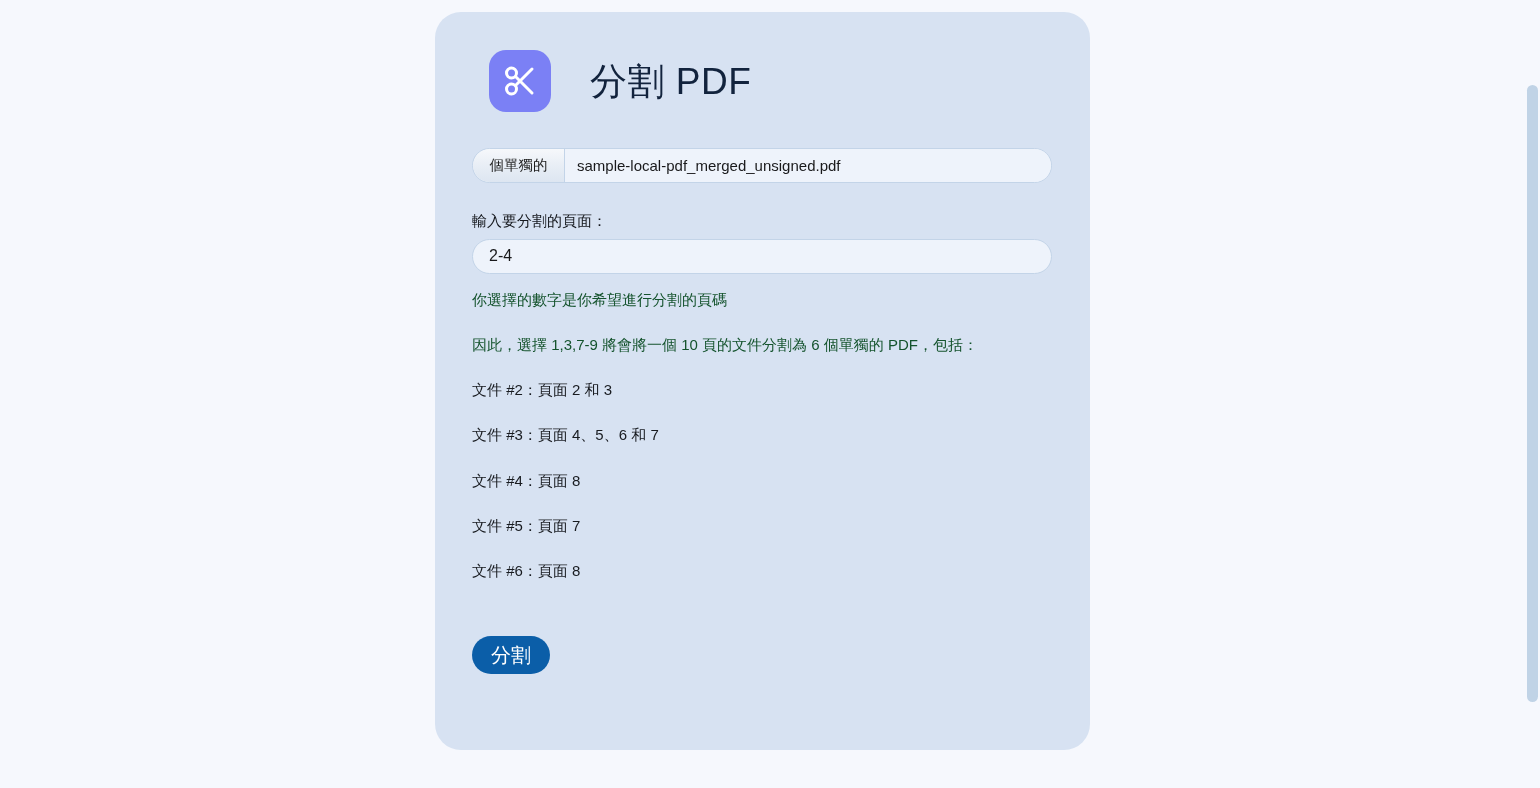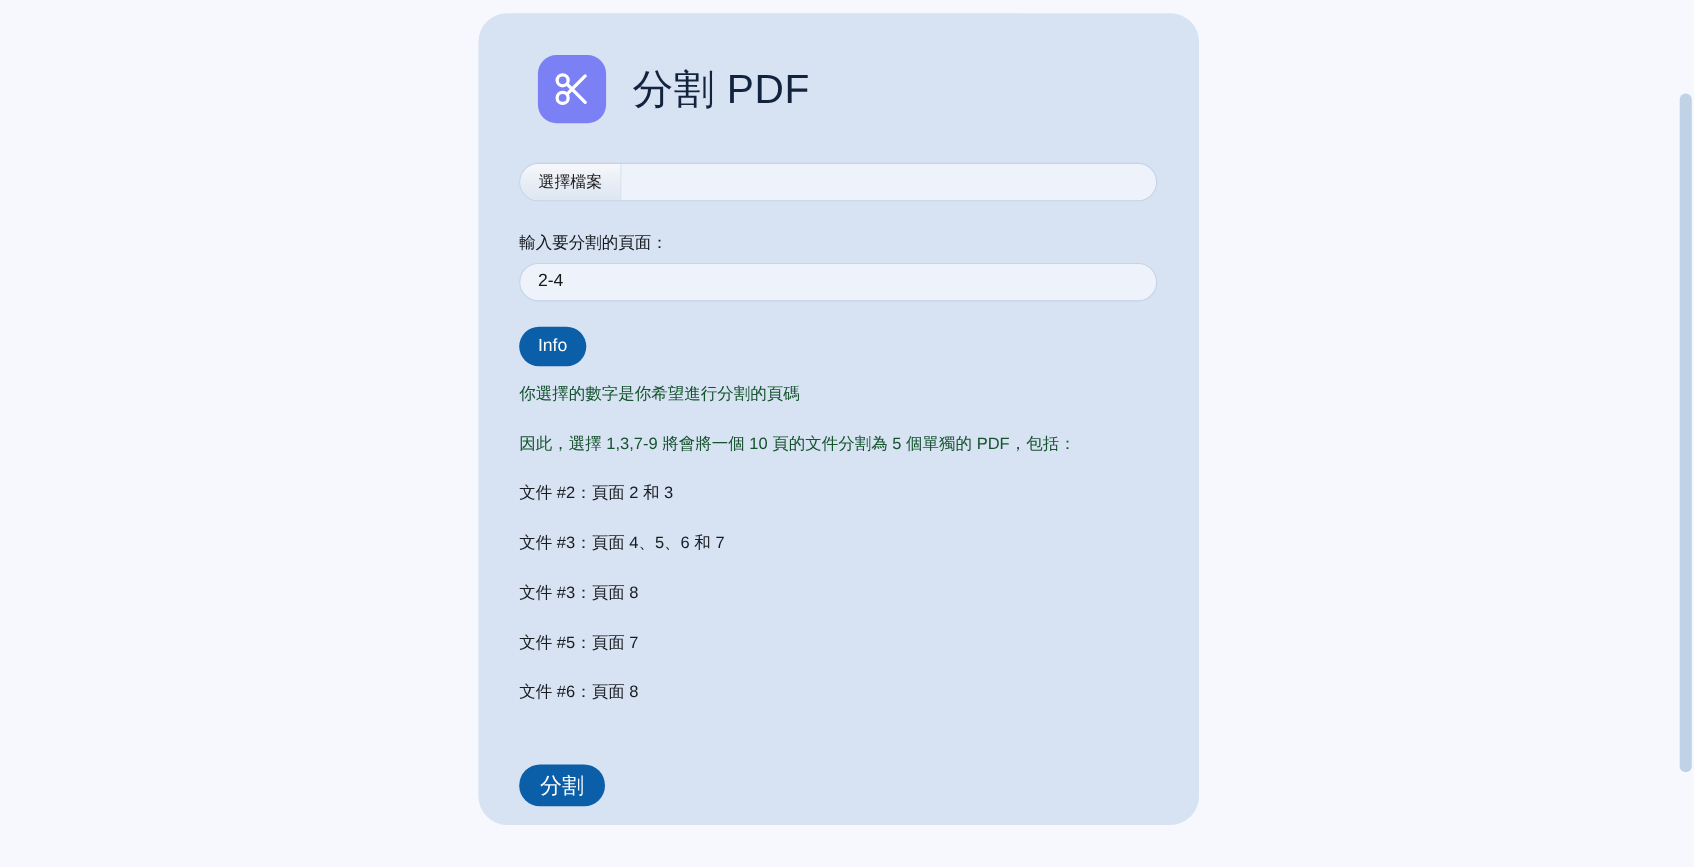--- a/index.html
+++ b/index.html
@@ -36,21 +36,21 @@
     border-radius: 26px;
   }
 
   
   .card-header {
     position: absolute;
     left: 54px;
     top: 38px;
     display: flex;
     align-items: center;
-    gap: 24px;
+    gap: 39px;
   }
   .app-icon {
     width: 62px;
     height: 62px;
     border-radius: 17px;
     background: #7b80f5;
     display: flex;
     align-items: center;
     justify-content: center;
     flex: none;
@@ -218,36 +218,34 @@
           <line x1="15.5" y1="15.5" x2="32" y2="32" stroke="#ffffff" stroke-width="3" stroke-linecap="round"></line>
           <line x1="15.5" y1="24.5" x2="32" y2="8" stroke="#ffffff" stroke-width="3" stroke-linecap="round"></line>
         </svg>
       </div>
       <div class="page-title">分割 PDF</div>
     </div>
 
     <div class="form-area">
 
       <div class="file-row">
-        <div class="file-btn">選擇檔案</div>
+        <div class="file-btn">個單獨的</div>
+        <div class="file-name">sample-local-pdf_merged_unsigned.pdf</div>
       </div>
 
       <div class="field-label">輸入要分割的頁面：</div>
       <input class="pages-input" type="text" value="2-4" style="">
 
-      <div>
-        <button class="info-pill">Info</button>
-      </div>
 
       <div class="info-body">
         <p class="info-line">你選擇的數字是你希望進行分割的頁碼</p>
-        <p class="info-line">因此，選擇 1,3,7-9 將會將一個 10 頁的文件分割為 5 個單獨的 PDF，包括：</p>
+        <p class="info-line">因此，選擇 1,3,7-9 將會將一個 10 頁的文件分割為 6 個單獨的 PDF，包括：</p>
         <p class="doc-line">文件 #2：頁面 2 和 3</p>
         <p class="doc-line">文件 #3：頁面 4、5、6 和 7</p>
-        <p class="doc-line">文件 #3：頁面 8</p>
+        <p class="doc-line">文件 #4：頁面 8</p>
         <p class="doc-line">文件 #5：頁面 7</p>
         <p class="doc-line">文件 #6：頁面 8</p>
       </div>
 
       <div>
         <button class="submit-btn">分割</button>
       </div>
 
     </div>
   </div>

